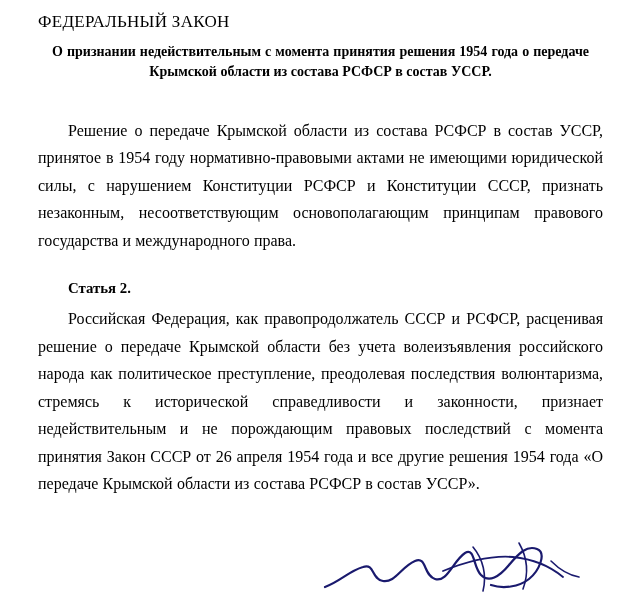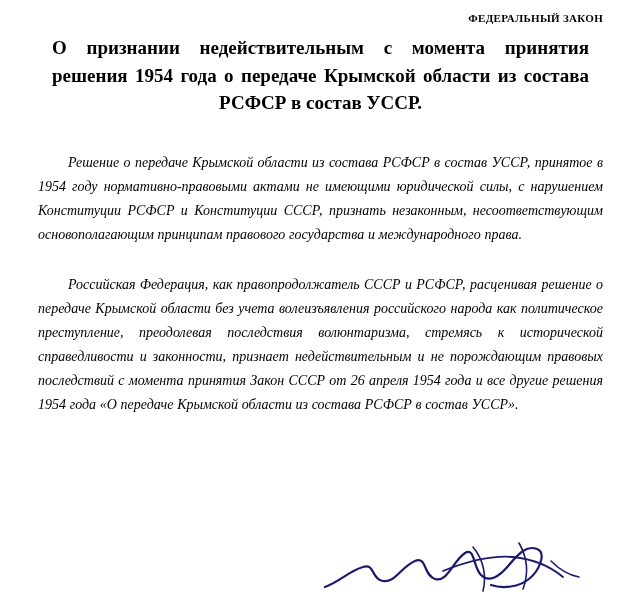--- a/index.html
+++ b/index.html
@@ -15,51 +15,50 @@
     overflow: hidden;
   }
   .page {
     position: relative;
     width: 643px;
     height: 605px;
     box-sizing: border-box;
     padding: 8px 40px 0 38px;
   }
   .doc-title {
-    text-align: right;
-    font-weight: bold;
-    font-size: 11px;
+    text-align: left;
+    font-weight: normal;
+    font-size: 17px;
     letter-spacing: 0.3px;
     margin: 4px 0 10px 0;
   }
   .doc-subtitle {
     text-align: center;
     font-weight: bold;
-    font-size: 19px;
+    font-size: 14px;
     line-height: 1.45;
     margin: 0 14px 0 14px;
     text-align: justify;
     text-align-last: center;
   }
   .spacer-lg { height: 34px; }
   .spacer-md { height: 26px; }
   .article-head {
     font-weight: bold;
     font-size: 14.8px;
     text-indent: 30px;
     margin: 0 0 8px 0;
   }
   .para {
-    font-size: 14px;
+    font-size: 16px;
     line-height: 1.72;
     text-align: justify;
     text-indent: 30px;
     margin: 0;
     word-spacing: 0.2px;
-    font-style: italic;
   }
   .signature {
     position: absolute;
     right: 60px;
     bottom: -6px;
     width: 260px;
     height: 70px;
     pointer-events: none;
   }
   .signature svg { display: block; }
@@ -73,20 +72,21 @@
 
   <div class="doc-subtitle">О признании недействительным с момента принятия решения 1954 года о передаче Крымской области из состава РСФСР в состав УССР.</div>
 
   <div class="spacer-lg"></div>
 
 
   <p class="para">Решение о передаче Крымской области из состава РСФСР в состав УССР, принятое в 1954 году нормативно-правовыми актами не имеющими юридической силы, с нарушением Конституции РСФСР и Конституции СССР, признать незаконным, несоответствующим основополагающим принципам правового государства и международного права.</p>
 
   <div class="spacer-md"></div>
 
+  <div class="article-head">Статья 2.</div>
 
   <p class="para">Российская Федерация, как правопродолжатель СССР и РСФСР, расценивая решение о передаче Крымской области без учета волеизъявления российского народа как политическое преступление, преодолевая последствия волюнтаризма, стремясь к исторической справедливости и законности, признает недействительным и не порождающим правовых последствий с момента принятия  Закон СССР от 26 апреля 1954 года и все другие решения 1954 года «О передаче Крымской области из состава РСФСР в состав УССР».</p>
 
   <div class="signature">
     <svg width="260" height="70" viewBox="0 0 260 70" fill="none" xmlns="http://www.w3.org/2000/svg">
       <path d="M2 46 C 18 40, 26 30, 40 26 C 52 22, 48 38, 60 40 C 72 42, 78 26, 92 20 C 104 15, 100 34, 112 38 C 124 42, 130 20, 142 12 C 152 6, 150 26, 158 34 C 166 42, 176 36, 186 24 C 196 12, 204 4, 214 8 C 224 12, 216 30, 206 38 C 196 46, 180 48, 168 44" stroke="#1a1a6e" stroke-width="2.2" stroke-linecap="round" fill="none"></path>
       <path d="M120 30 C 140 22, 166 14, 190 16 C 210 18, 228 26, 240 36" stroke="#1a1a6e" stroke-width="1.8" stroke-linecap="round" fill="none"></path>
       <path d="M150 6 C 160 18, 164 34, 160 50" stroke="#1a1a6e" stroke-width="1.6" stroke-linecap="round" fill="none"></path>
       <path d="M196 2 C 204 16, 206 32, 200 48" stroke="#1a1a6e" stroke-width="1.6" stroke-linecap="round" fill="none"></path>
       <path d="M228 20 C 236 28, 244 34, 256 36" stroke="#1a1a6e" stroke-width="1.6" stroke-linecap="round" fill="none"></path>

